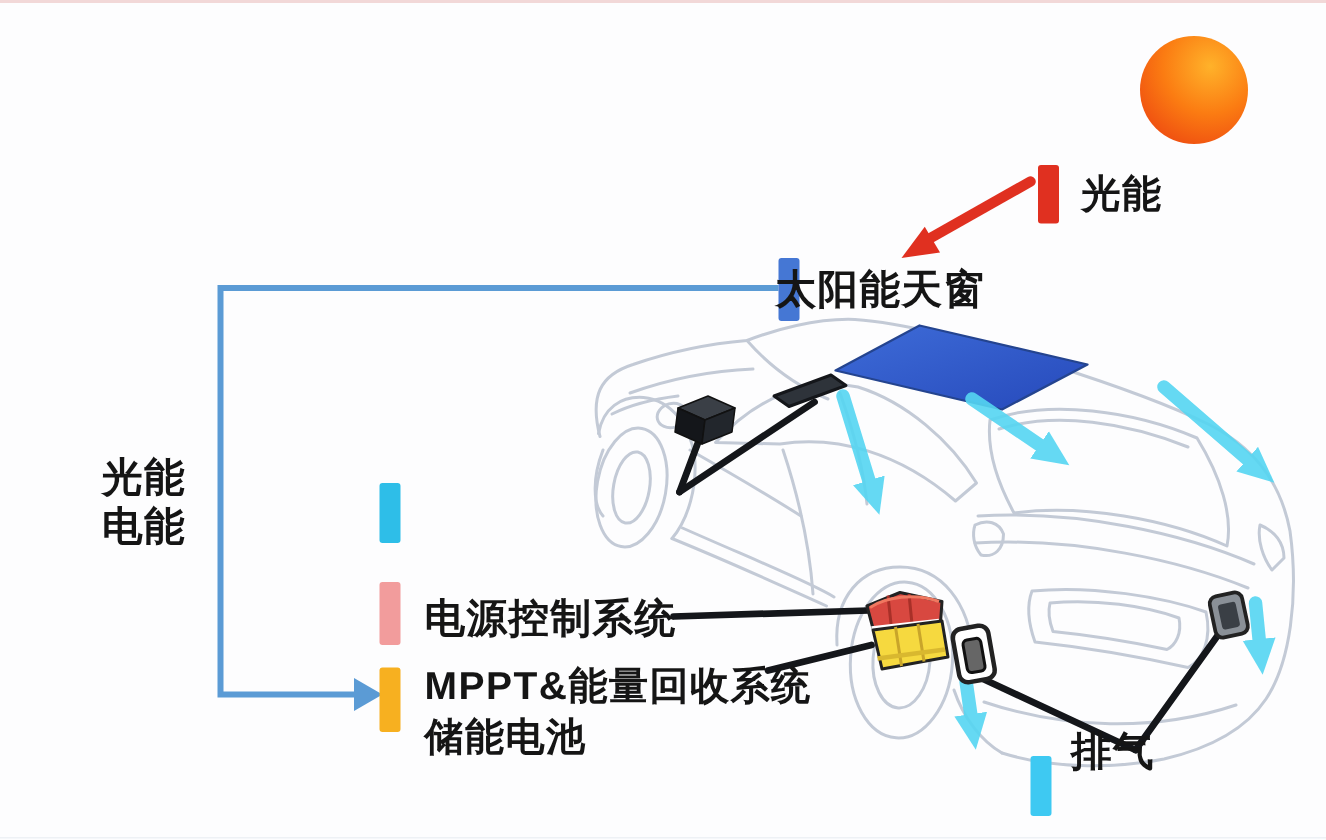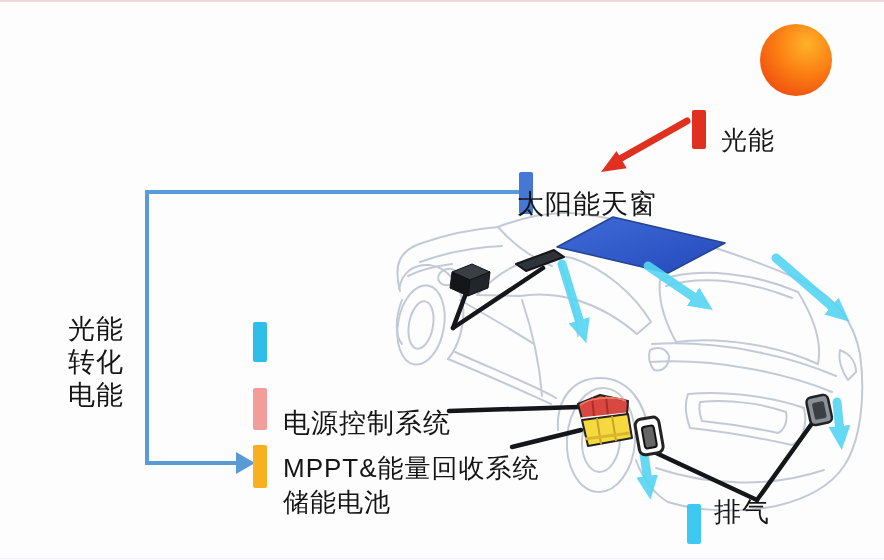--- a/index.html
+++ b/index.html
@@ -15,22 +15,22 @@
     background:radial-gradient(circle at 65% 28%, #ffb22a 0%, #fb7c12 45%, #e93810 100%);
   }
   .bar{position:absolute;width:14px;border-radius:2px;}
   .bar-light{left:692px;top:110px;height:39px;background:#e03020;}
   .bar-sunroof{left:519px;top:172px;height:42px;background:#4577d4;}
   .bar-appliance{left:253px;top:322px;height:40px;background:#2ebee8;}
   .bar-power{left:253px;top:388px;height:42px;background:#f29c9c;}
   .bar-mppt{left:253px;top:445px;height:43px;background:#f7b020;}
   .bar-exhaust{left:687px;top:504px;height:40px;background:#3ec9f2;}
   .lbl{
-    position:absolute;color:#151515;font-weight:400;font-size:27px;line-height:34px;
-    white-space:nowrap;letter-spacing:1px;margin-top:11px;
+    position:absolute;color:#151515;font-weight:700;font-size:27px;line-height:34px;
+    white-space:nowrap;letter-spacing:1px;
   }
   .lbl-light{left:721px;top:112px;font-size:26px;}
   .lbl-sunroof{left:517px;top:176px;}
   .lbl-appliance{left:283px;top:310px;}
   .lbl-power{left:283px;top:395px;}
   .lbl-mppt{left:283px;top:440px;font-size:26px;}
   .lbl-exhaust{left:714px;top:484px;text-align:right;}
   .lbl-conversion{left:60px;top:302px;width:72px;text-align:center;font-size:27px;line-height:33px;}
   .lbl .ln{display:block;}
 </style>
@@ -167,21 +167,20 @@
   <div class="bar bar-power"></div>
   <div class="bar bar-mppt"></div>
   <div class="bar bar-exhaust"></div>
 
   <div class="lbl lbl-light">光能</div>
 
   <div class="lbl lbl-sunroof">太阳能天窗</div>
 
   <div class="lbl lbl-conversion">
     <span class="ln">光能</span>
-    <span class="ln">转化</span>
     <span class="ln">电能</span>
   </div>
 
 
   <div class="lbl lbl-power">电源控制系统</div>
 
   <div class="lbl lbl-mppt">
     <span class="ln">MPPT&amp;能量回收系统</span>
     <span class="ln">储能电池</span>
   </div>

